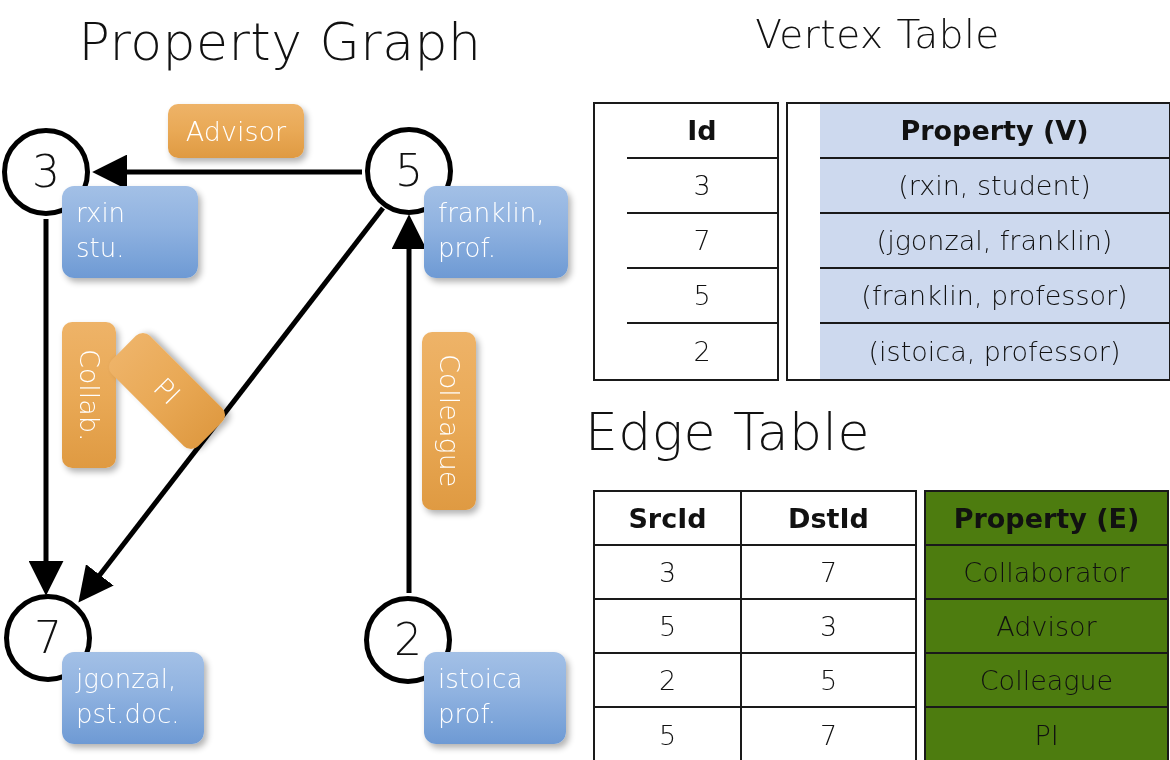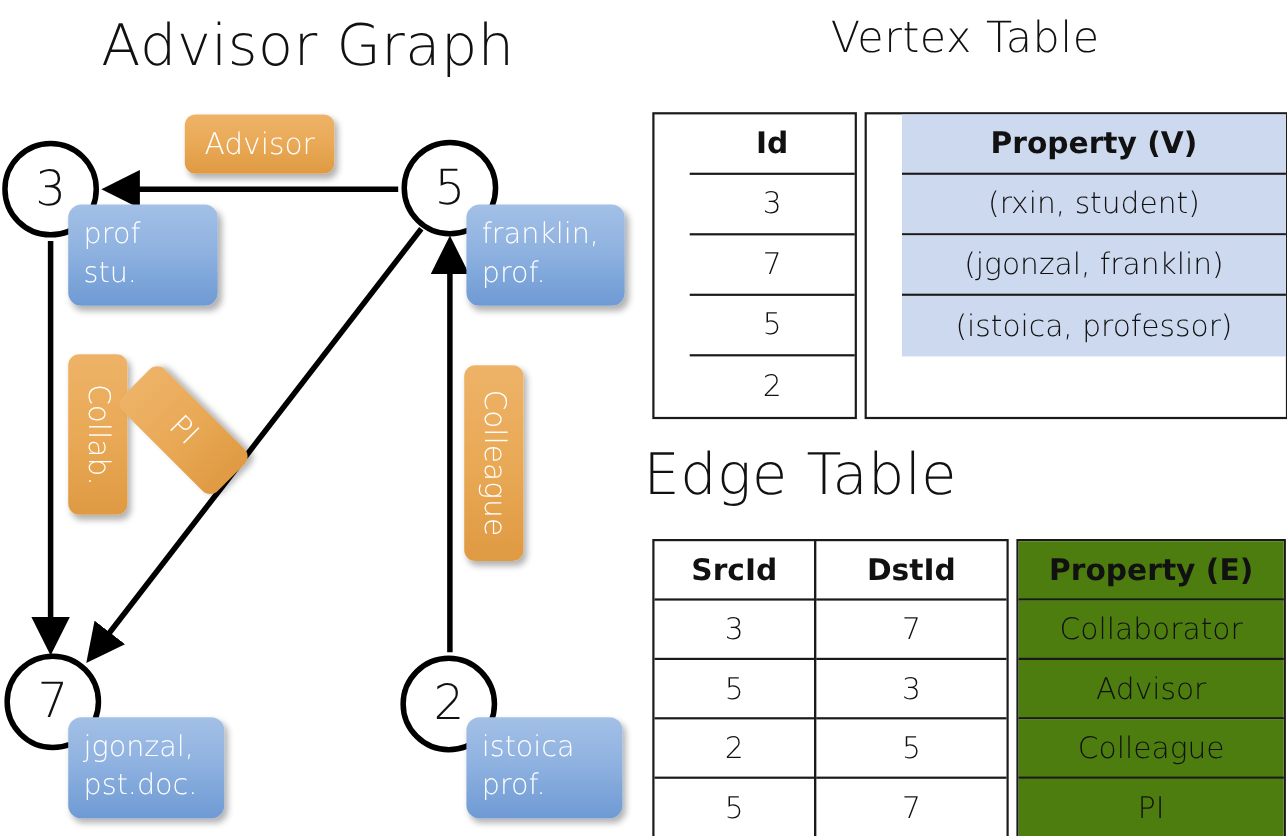--- a/index.html
+++ b/index.html
@@ -170,21 +170,21 @@
   #edge-table .col-prop { width: 245px; margin-left: 7px; }
   #edge-table .cell { height: 54px; }
 </style>
 </head>
 <body>
 
 <div id="page">
 
   <div id="graph-panel">
 
-    <div class="title" id="title-property-graph">Advisor Graph</div>
+    <div class="title" id="title-property-graph">Property Graph</div>
 
     <svg id="graph-svg" viewBox="0 0 585 760" xmlns="http://www.w3.org/2000/svg">
       <defs>
         <marker id="arrow" viewBox="0 0 12 12" refX="10" refY="6" markerWidth="7" markerHeight="7" orient="auto-start-reverse">
           <path d="M 0 0 L 12 6 L 0 12 z" fill="#000000"></path>
         </marker>
       </defs>
 
       <line x1="362" y1="172" x2="98" y2="172" stroke="#000000" stroke-width="5" marker-end="url(#arrow)"></line>
 
@@ -202,21 +202,21 @@
       <span class="vertex-label">5</span>
     </div>
     <div class="vertex" id="vertex-7">
       <span class="vertex-label">7</span>
     </div>
     <div class="vertex" id="vertex-2">
       <span class="vertex-label">2</span>
     </div>
 
     <div class="prop-box" id="prop-rxin">
-      <div>prof</div>
+      <div>rxin</div>
       <div>stu.</div>
     </div>
     <div class="prop-box" id="prop-franklin">
       <div>franklin,</div>
       <div>prof.</div>
     </div>
     <div class="prop-box" id="prop-jgonzal">
       <div>jgonzal,</div>
       <div>pst.doc.</div>
     </div>
@@ -246,20 +246,21 @@
       <div class="cell head">Id</div>
       <div class="cell">3</div>
       <div class="cell">7</div>
       <div class="cell">5</div>
       <div class="cell">2</div>
     </div>
     <div class="tbl-col col-prop">
       <div class="cell head blue">Property (V)</div>
       <div class="cell blue">(rxin, student)</div>
       <div class="cell blue">(jgonzal, franklin)</div>
+      <div class="cell blue">(franklin, professor)</div>
       <div class="cell blue">(istoica, professor)</div>
     </div>
   </div>
 
   <div class="title" id="title-edge-table">Edge Table</div>
 
   <div class="tbl" id="edge-table">
     <div class="tbl-col col-src">
       <div class="cell head">SrcId</div>
       <div class="cell">3</div>

